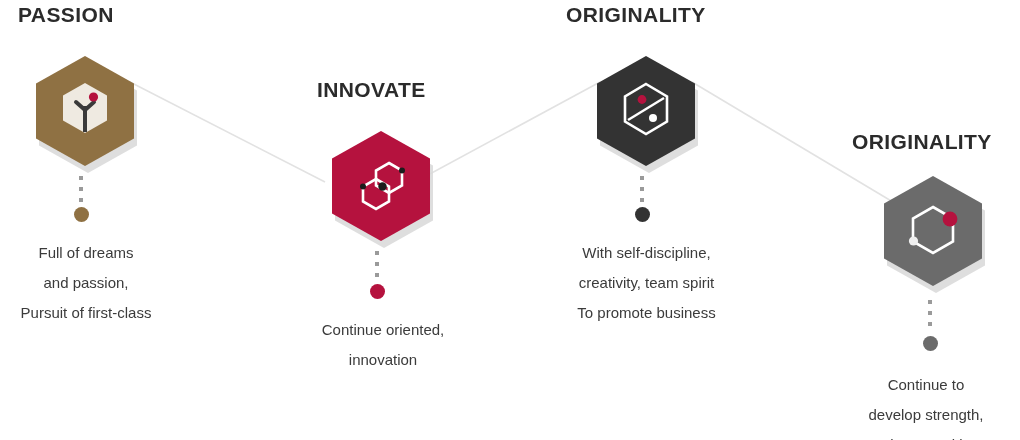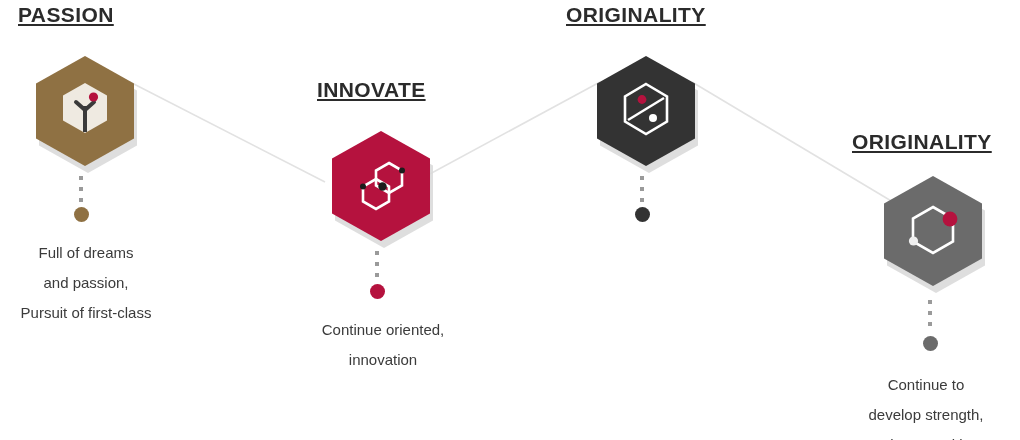--- a/index.html
+++ b/index.html
@@ -40,21 +40,20 @@
   }
 
   .node-title {
     position: absolute;
     white-space: nowrap;
     font-size: 21px;
     font-weight: bold;
     letter-spacing: 0.4px;
     color: #2b2b2b;
     line-height: 1;
-    text-decoration: underline;
   }
 
   
   .hex-wrap {
     position: absolute;
     width: 98px;
     height: 110px;
   }
   .hex-shadow {
     position: absolute;
@@ -179,20 +178,23 @@
             <circle cx="45" cy="43.5" r="4.4" fill="#b5123e"></circle>
             <circle cx="56" cy="62" r="4.0" fill="#ffffff"></circle>
           </svg>
         </div>
         <div class="stem" style="left: 640px; top: 176px;">
           <i style="background: rgb(154, 154, 154);"></i>
           <i style="background: rgb(154, 154, 154);"></i>
           <i style="background: rgb(154, 154, 154);"></i>
         </div>
         <div class="bullet-dot" style="left: 635px; top: 207px; background: rgb(51, 51, 51);"></div>
+        <div class="node-desc" style="left: 549px; top: 238px; width: 195px; color: rgb(59, 59, 59); pointer-events: auto;">With self-discipline,
+creativity, team spirit
+To promote business</div>
       </div>
       <div class="node" style="left: 0px; top: 0px; width: 1020px; height: 440px; pointer-events: none;">
         <div class="node-title" style="left: 852px; top: 131px; color: rgb(43, 43, 43); pointer-events: auto;">ORIGINALITY</div>
         <div class="hex-wrap" style="left: 884px; top: 176px; pointer-events: auto;">
           <div class="hex-shadow"></div>
           <div class="hex-body" style="background: rgb(107, 107, 107);"></div>
           <svg viewBox="0 0 98 110" width="98" height="110" class="hex-icon">
             <polygon points="49,31 69,42.5 69,65.5 49,77 29,65.5 29,42.5" fill="none" stroke="#ffffff" stroke-width="2.6"></polygon>
             <circle cx="66" cy="43" r="7.4" fill="#b5123e"></circle>
             <circle cx="29.5" cy="65" r="4.6" fill="#efefef"></circle>

